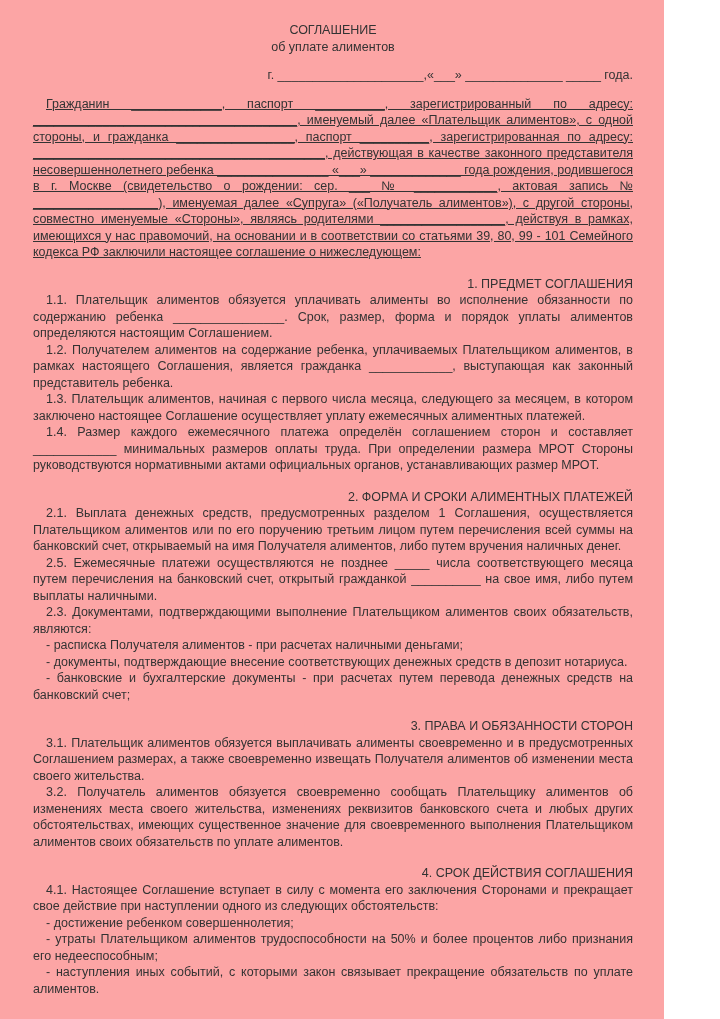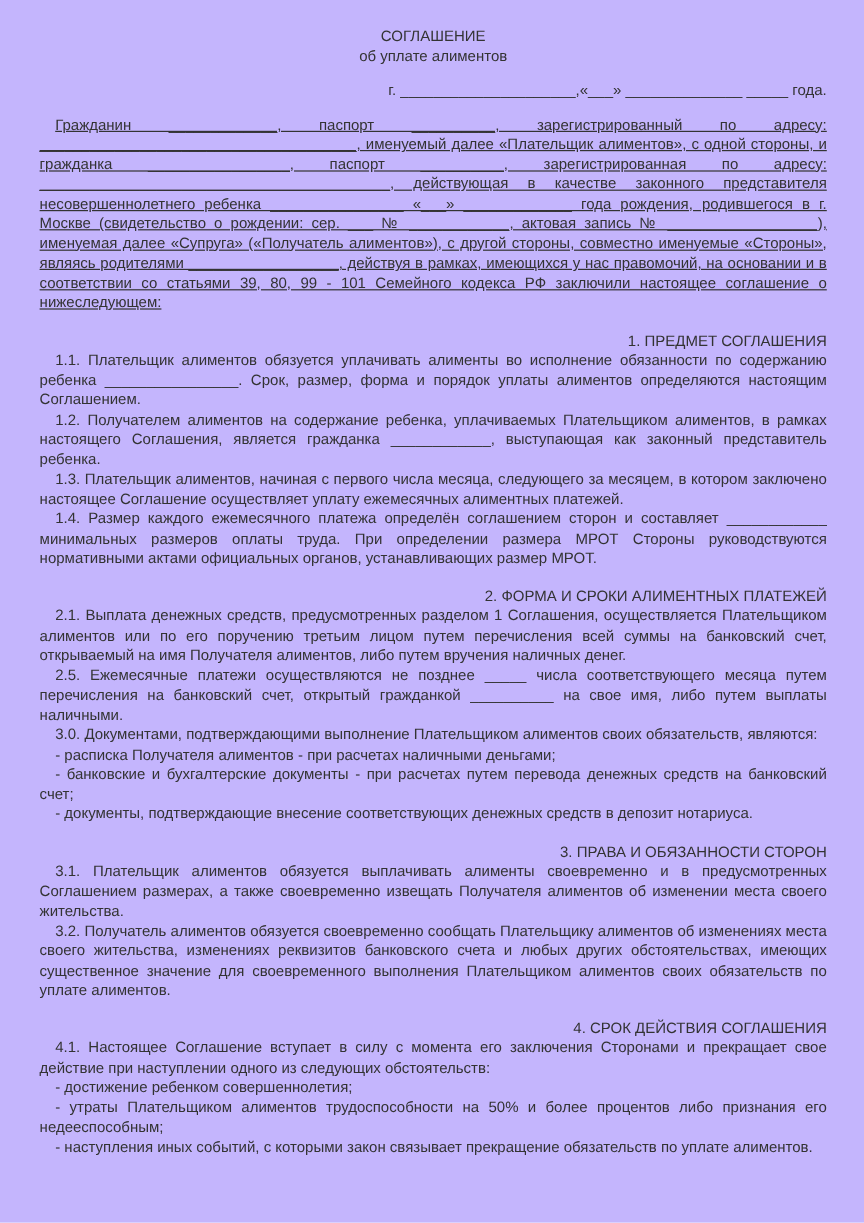--- a/index.html
+++ b/index.html
@@ -3,25 +3,25 @@
 <meta charset="utf-8">
 <style>
   html, body {
     margin: 0;
     padding: 0;
     background: #ffffff;
   }
   .page {
     position: relative;
     box-sizing: border-box;
-    width: 720px;
+    width: 664px;
     height: 1019px;
     margin: 0;
     padding: 22px 31px 0 33px;
-    background: #c4b5fd;
+    background: #fca5a5;
     color: #333333;
     font-family: "Liberation Sans", "DejaVu Sans", sans-serif;
     font-size: 12.5px;
     line-height: 16.5px;
     overflow: hidden;
   }
   .title-block {
     text-align: center;
   }
   .title-line {
@@ -81,24 +81,24 @@
     <p class="para">1.1. Плательщик алиментов обязуется уплачивать алименты во исполнение обязанности по содержанию ребенка ________________. Срок, размер, форма и порядок уплаты алиментов определяются настоящим Соглашением.</p>
     <p class="para">1.2. Получателем алиментов на содержание ребенка, уплачиваемых Плательщиком алиментов, в рамках настоящего Соглашения, является гражданка ____________, выступающая как законный представитель ребенка.</p>
     <p class="para">1.3. Плательщик алиментов, начиная с первого числа месяца, следующего за месяцем, в котором заключено настоящее Соглашение осуществляет уплату ежемесячных алиментных платежей.</p>
     <p class="para">1.4. Размер каждого ежемесячного платежа определён соглашением сторон и составляет ____________ минимальных размеров оплаты труда. При определении размера МРОТ Стороны руководствуются нормативными актами официальных органов, устанавливающих размер МРОТ.</p>
   </section>
 
   <section>
     <h2 class="section-heading">2. ФОРМА И СРОКИ АЛИМЕНТНЫХ ПЛАТЕЖЕЙ</h2>
     <p class="para">2.1. Выплата денежных средств, предусмотренных разделом 1 Соглашения, осуществляется Плательщиком алиментов или по его поручению третьим лицом путем перечисления всей суммы на банковский счет, открываемый на имя Получателя алиментов, либо путем вручения наличных денег.</p>
     <p class="para">2.5. Ежемесячные платежи осуществляются не позднее _____ числа соответствующего месяца путем перечисления на банковский счет, открытый гражданкой __________ на свое имя, либо путем выплаты наличными.</p>
-    <p class="para">3.0. Документами, подтверждающими выполнение Плательщиком алиментов своих обязательств, являются:</p>
+    <p class="para">2.3. Документами, подтверждающими выполнение Плательщиком алиментов своих обязательств, являются:</p>
     <p class="para">- расписка Получателя алиментов - при расчетах наличными деньгами;</p>
+    <p class="para">- документы, подтверждающие внесение соответствующих денежных средств в депозит нотариуса.</p>
     <p class="para">- банковские и бухгалтерские документы - при расчетах путем перевода денежных средств на банковский счет;</p>
-    <p class="para">- документы, подтверждающие внесение соответствующих денежных средств в депозит нотариуса.</p>
   </section>
 
   <section>
     <h2 class="section-heading">3. ПРАВА И ОБЯЗАННОСТИ СТОРОН</h2>
     <p class="para">3.1. Плательщик алиментов обязуется выплачивать алименты своевременно и в предусмотренных Соглашением размерах, а также своевременно извещать Получателя алиментов об изменении места своего жительства.</p>
     <p class="para">3.2. Получатель алиментов обязуется своевременно сообщать Плательщику алиментов об изменениях места своего жительства, изменениях реквизитов банковского счета и любых других обстоятельствах, имеющих существенное значение для своевременного выполнения Плательщиком алиментов своих обязательств по уплате алиментов.</p>
   </section>
 
   <section>
     <h2 class="section-heading">4. СРОК ДЕЙСТВИЯ СОГЛАШЕНИЯ</h2>

